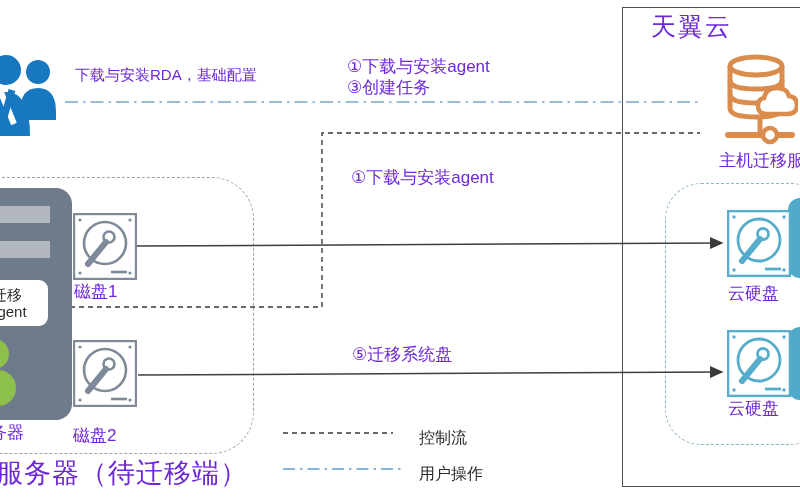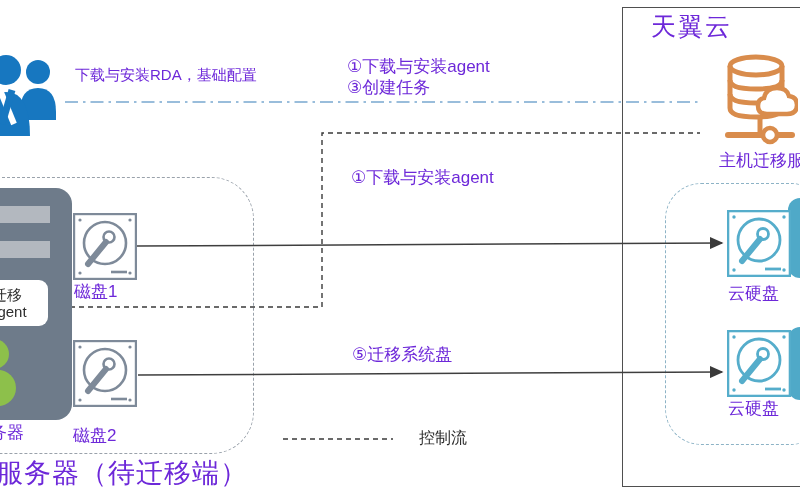--- a/index.html
+++ b/index.html
@@ -21,21 +21,21 @@
              font-size:15px;line-height:17px;color:#2f2f2f;}
   
   .disk-box{position:absolute;width:64px;height:67px;background:#fff;}
   
   .cyan-blob{position:absolute;left:788px;width:42px;background:#4FA9C8;border-radius:12px;}
   
   #cloud-title{left:651px;top:10px;font-size:25px;letter-spacing:2px;}
   #src-caption{left:-4px;top:455px;font-size:27px;letter-spacing:1px;}
   #server-name{left:-27px;top:421px;font-size:17px;}
   
-  .legend-row{position:absolute;display:flex;align-items:center;}
+  .legend-row{position:absolute;display:flex;}
   .legend-swatch{width:122px;height:10px;margin-right:16px;}
   svg{display:block;}
 </style>
 </head>
 <body>
 
 <div id="stage">
 
   <div class="abs" id="src-container"></div>
   <div class="abs" id="cloud-box"></div>
@@ -174,14 +174,20 @@
   <div class="lbl" id="cloud-title">天翼云</div>
   <div class="lbl" id="server-name">服务器</div>
   <div class="lbl" id="src-caption">服务器（待迁移端）</div>
 
   <div class="legend-row" style="left:281px;top:428px">
     <svg class="legend-swatch" viewBox="0 0 122 10">
         <line x1="2" y1="5" x2="112" y2="5" stroke="#3a3a3a" stroke-width="1.6" stroke-dasharray="5 4"></line>
       </svg>
     <span class="lbl-sm">控制流</span>
   </div>
+  <div class="legend-row" style="left:281px;top:464px">
+    <svg class="legend-swatch" viewBox="0 0 122 10">
+        <line x1="2" y1="5" x2="120" y2="5" stroke="#85B5D8" stroke-width="2" stroke-dasharray="12 5 2.5 5"></line>
+      </svg>
+    <span class="lbl-sm">用户操作</span>
+  </div>
 
 </div>
 
 </body></html>

